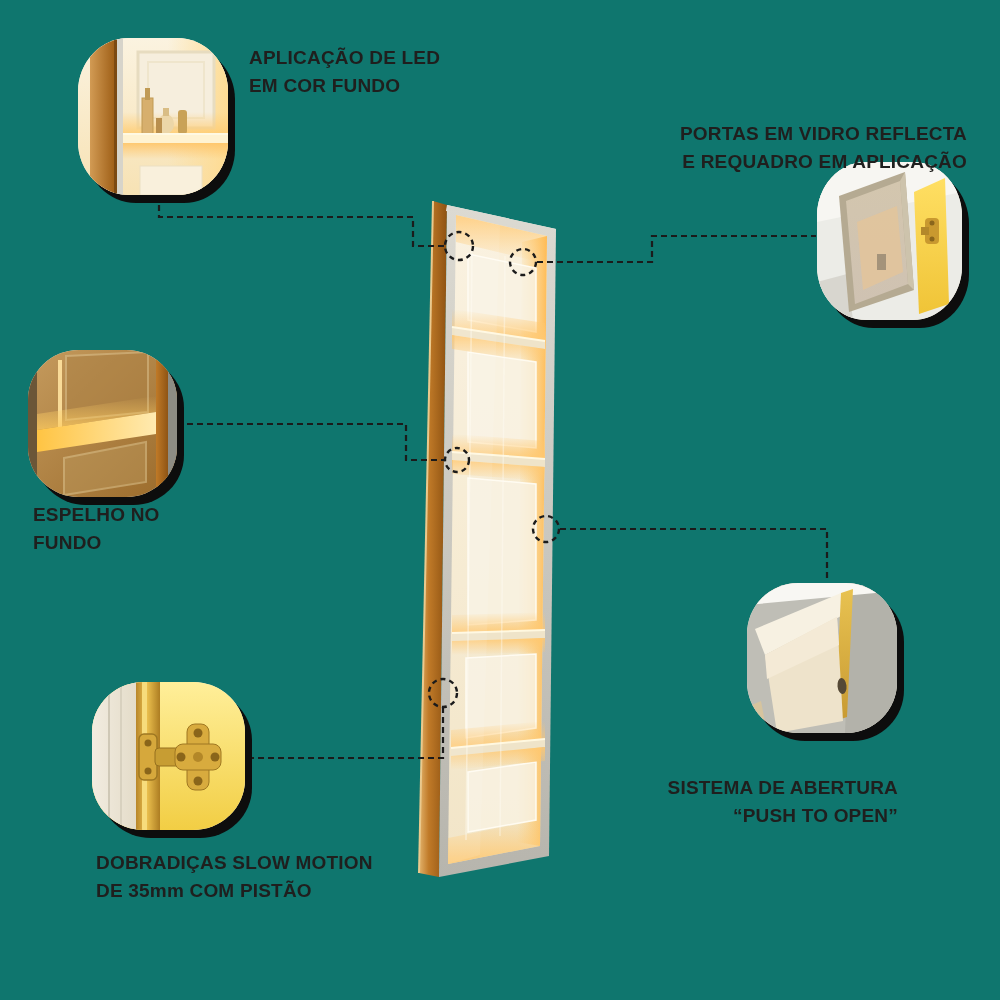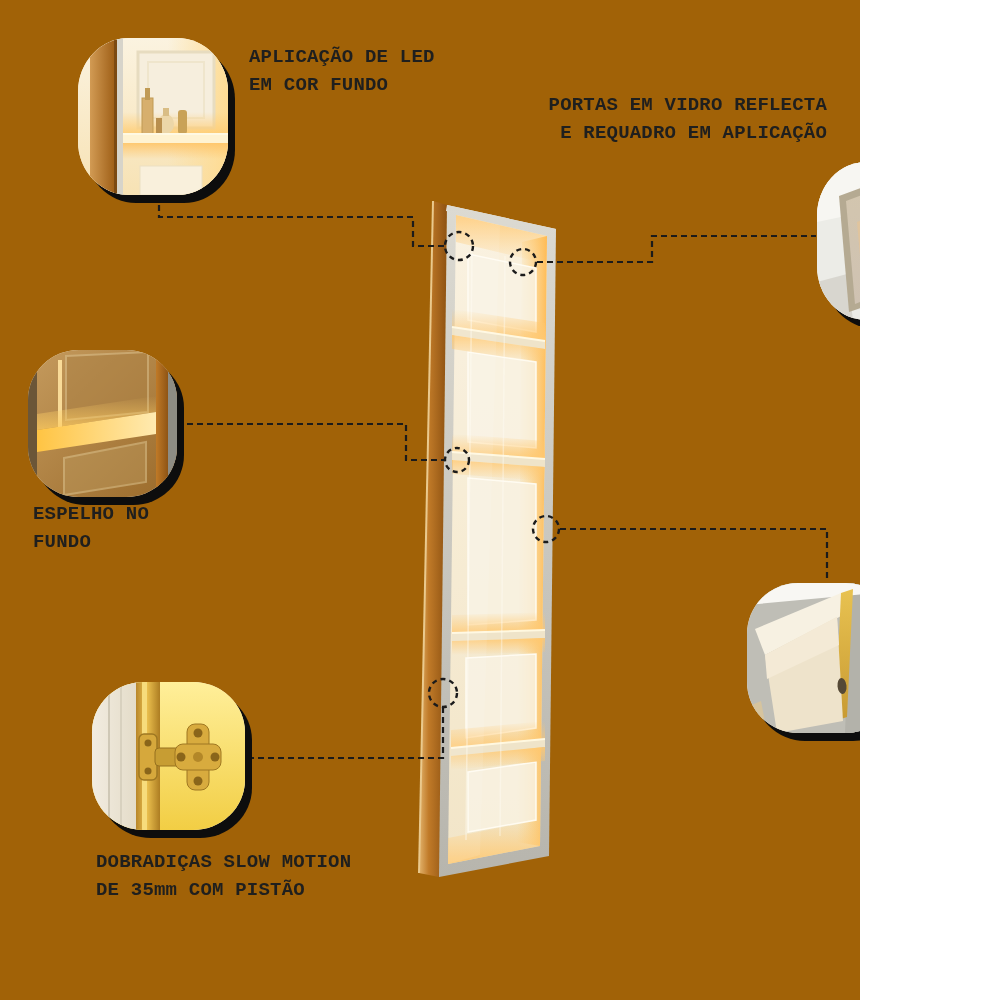--- a/index.html
+++ b/index.html
@@ -1,22 +1,22 @@
 <!DOCTYPE html>
 <html><head>
 <meta charset="utf-8">
 <style>
   html,body{margin:0;padding:0;background:#ffffff;}
-  .canvas{position:relative;width:860px;height:1000px;background:#a16207;overflow:hidden;
-          font-family:Liberation Mono, monospace;}
+  .canvas{position:relative;width:1000px;height:1000px;background:#0f766e;overflow:hidden;
+          font-family:Liberation Sans, sans-serif;}
   .scene{position:absolute;left:0;top:0;width:1000px;height:1000px;}
   .label{position:absolute;font-weight:700;font-size:19px;line-height:27.5px;color:#1f1f1e;
          letter-spacing:.2px;white-space:nowrap;}
   .label span{display:block;}
-  .label.right{text-align:right;}
+  .label.right{text-align:right;margin-top:28px;}
   .detail{position:absolute;border-radius:34%;box-shadow:7px 8px 0 #0d0d0d;overflow:hidden;
           background:#f3ead6;}
   .detail svg{display:block;width:100%;height:100%;}
 </style>
 </head>
 <body>
 
 <div class="canvas">
 
   <svg class="scene" viewBox="0 0 1000 1000">
@@ -295,14 +295,18 @@
   <div class="label" style="left:33px;top:501px;">
     <span>ESPELHO NO</span>
     <span>FUNDO</span>
   </div>
 
   <div class="label" style="left:96px;top:843px;margin-top:6px;">
     <span>DOBRADIÇAS SLOW MOTION</span>
     <span>DE 35mm COM PISTÃO</span>
   </div>
 
+  <div class="label right" style="right:102px;top:746px;">
+    <span>SISTEMA DE ABERTURA</span>
+    <span>“PUSH TO OPEN”</span>
+  </div>
 
 </div>
 
 </body></html>

